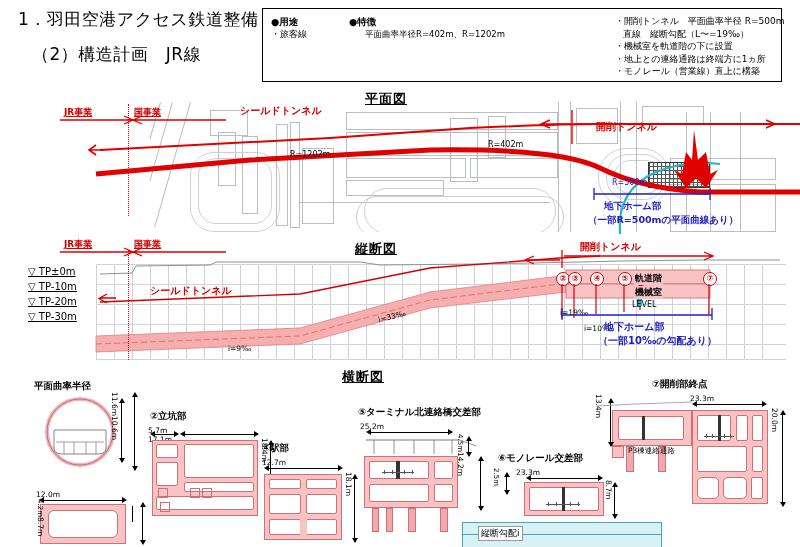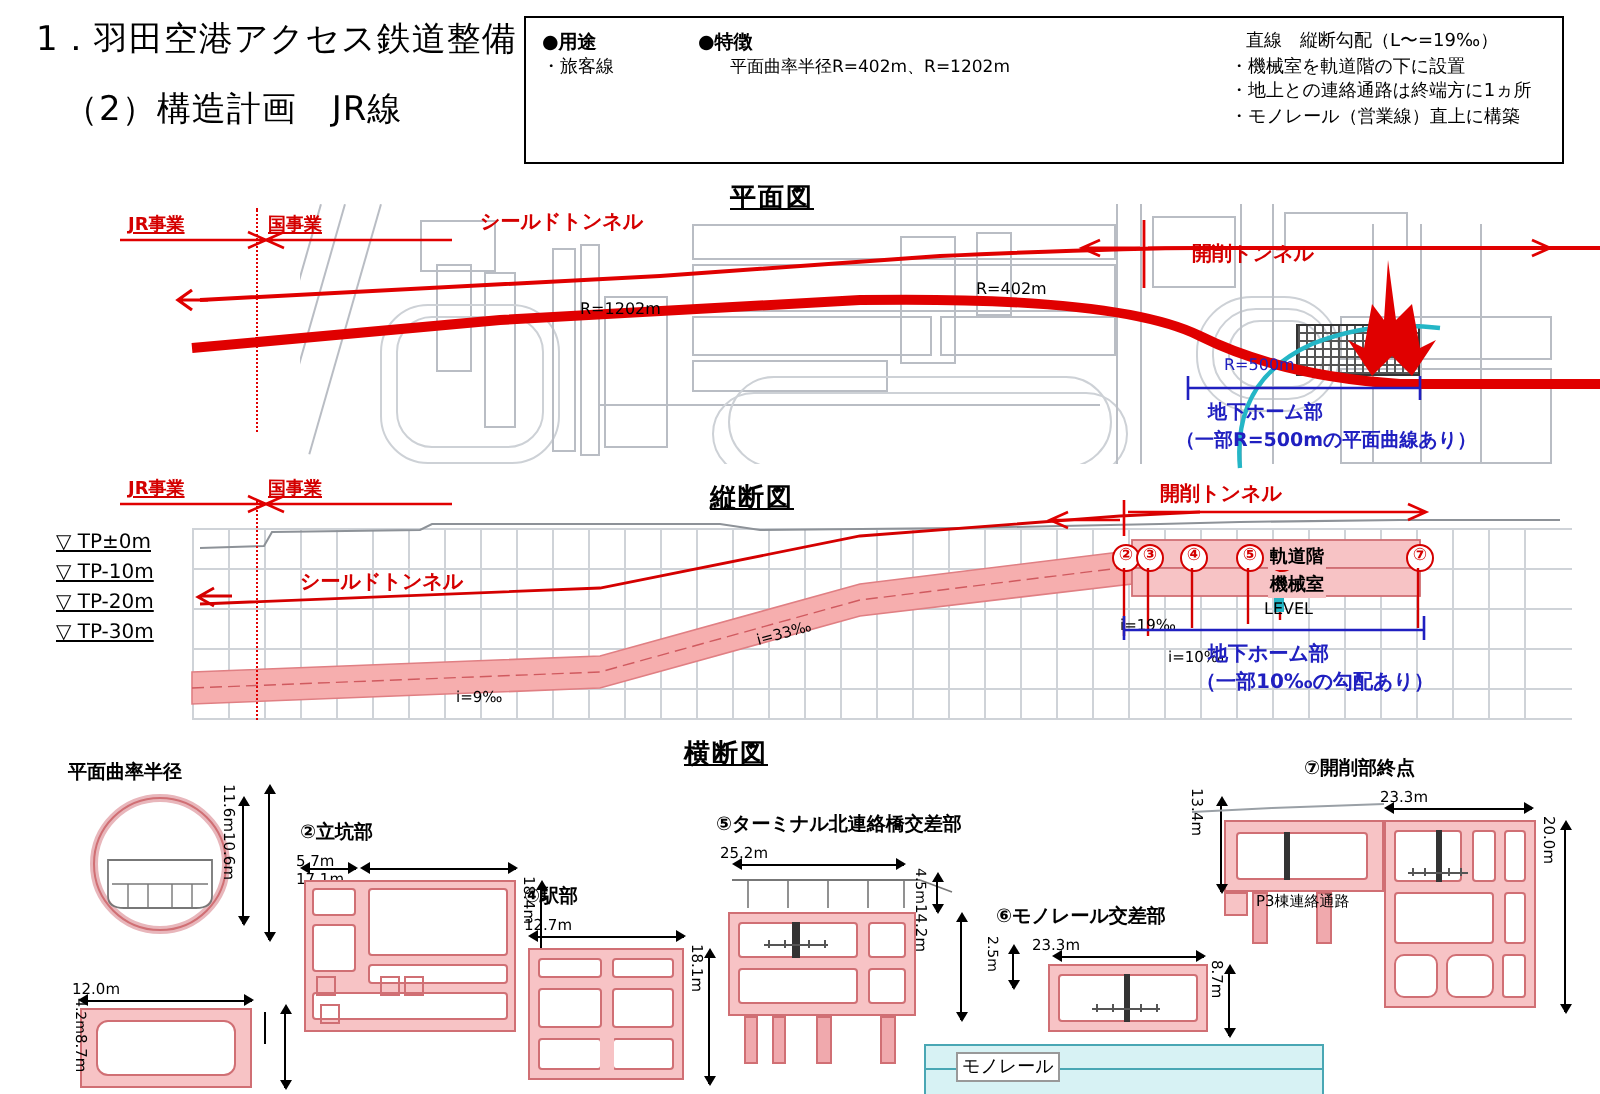--- a/index.html
+++ b/index.html
@@ -71,20 +71,21 @@
 <div class="abs" id="legend-box">
   <div class="lg-col" id="lg-col-a">
     <div class="lg-h">●用途</div>
     <div class="lg-i">・旅客線</div>
   </div>
   <div class="lg-col" id="lg-col-b">
     <div class="lg-h">●特徴</div>
     <div class="lg-sub">平面曲率半径R=402m、R=1202m</div>
   </div>
   <div class="lg-col" id="lg-col-c">
+    <div class="lg-i">・開削トンネル　平面曲率半径 R=500m</div>
     <div class="lg-i" style="padding-left:8px">直線　縦断勾配（L〜=19‰）</div>
     <div class="lg-i">・機械室を軌道階の下に設置</div>
     <div class="lg-i">・地上との連絡通路は終端方に1ヵ所</div>
     <div class="lg-i">・モノレール（営業線）直上に構築</div>
   </div>
 </div>
 
 <div class="abs" style="left:0;top:88px;width:800px;height:148px;">
 
   <div class="abs sec-title" style="left:365px;top:2px;">平面図</div>
@@ -483,21 +484,21 @@
   </div>
   <div class="abs" style="left:604px;top:116px;width:26px;height:44px;">
     <div class="dimline-v" style="left:10px;top:4px;height:34px;"></div>
     <div class="arrU" style="left:7.5px;top:2px;"></div>
       <div class="arrD" style="left:7.5px;top:34px;"></div>
     <div class="dim-v" style="left:12px;top:4px;">8.7m</div>
   </div>
 
   <div class="abs mono-band" style="left:462px;top:158px;width:200px;height:26px;"></div>
   <div class="abs" style="left:462px;top:170px;width:200px;height:1px;background:#49a7b4;"></div>
-  <div class="abs" style="left:478px;top:162px;font-size:9px;background:#fff;padding:0 2px;border:0.5px solid #999;">モノレール</div>
+  <div class="abs" style="left:478px;top:162px;font-size:9px;background:#fff;padding:0 2px;border:0.5px solid #999;">縦断勾配i</div>
 
   <div class="abs" style="left:652px;top:14px;">
     <div class="cs-label">⑦開削部終点</div>
   </div>
   <div class="abs" style="left:690px;top:30px;width:110px;height:14px;">
     <div class="dimline-h" style="left:4px;top:10px;width:72px;"></div>
     <div class="arrowL" style="left:2px;top:7px;"></div>
       <div class="arrowR" style="left:72px;top:7px;"></div>
     <div class="dim" style="left:20px;top:0;">23.3m</div>
   </div>

